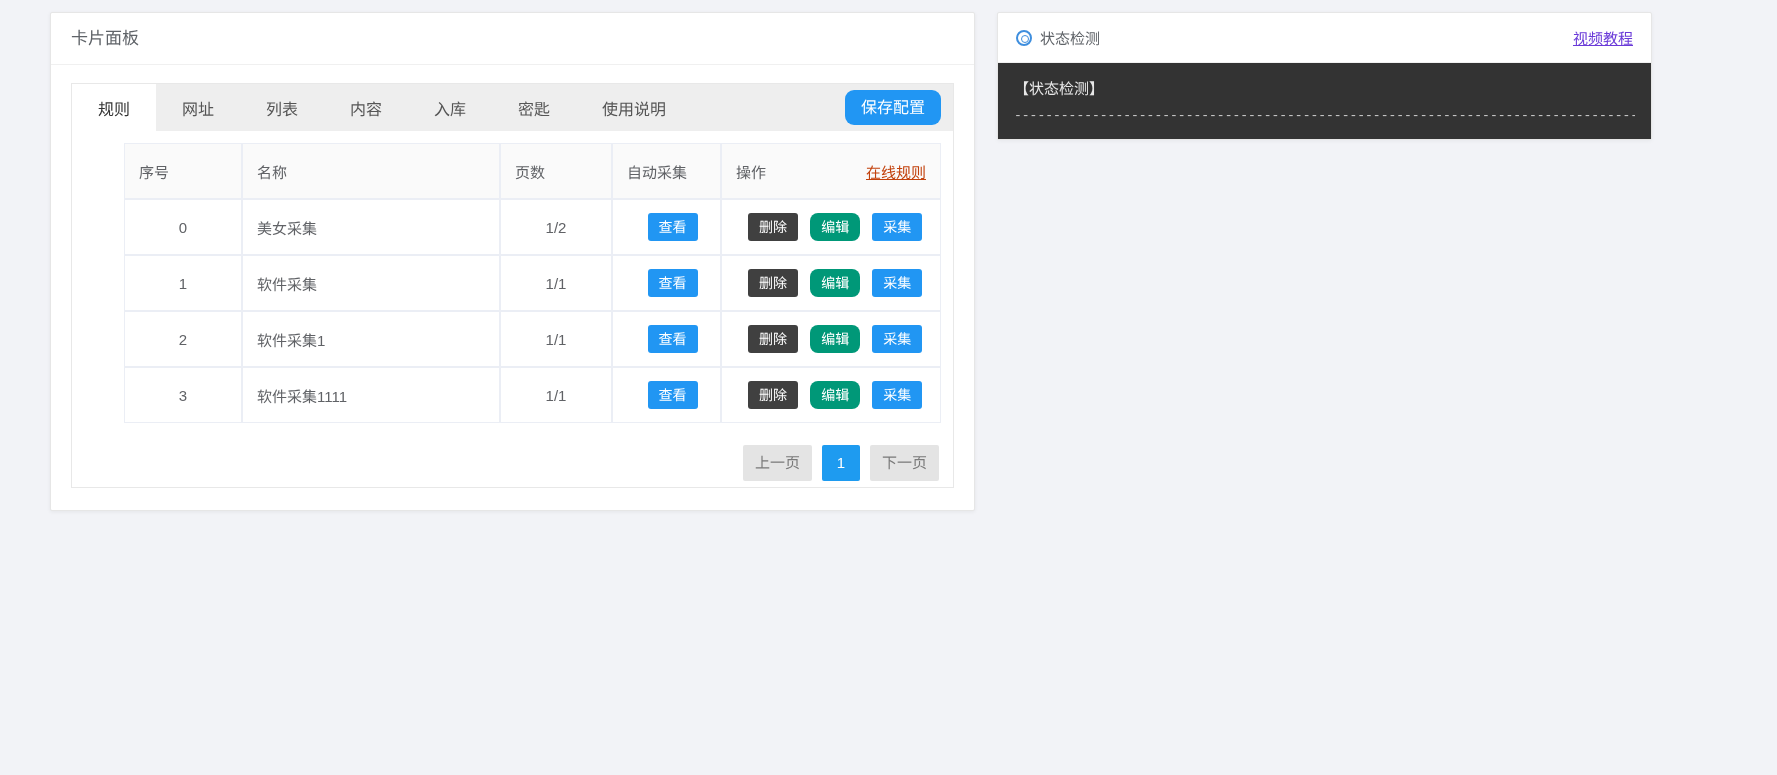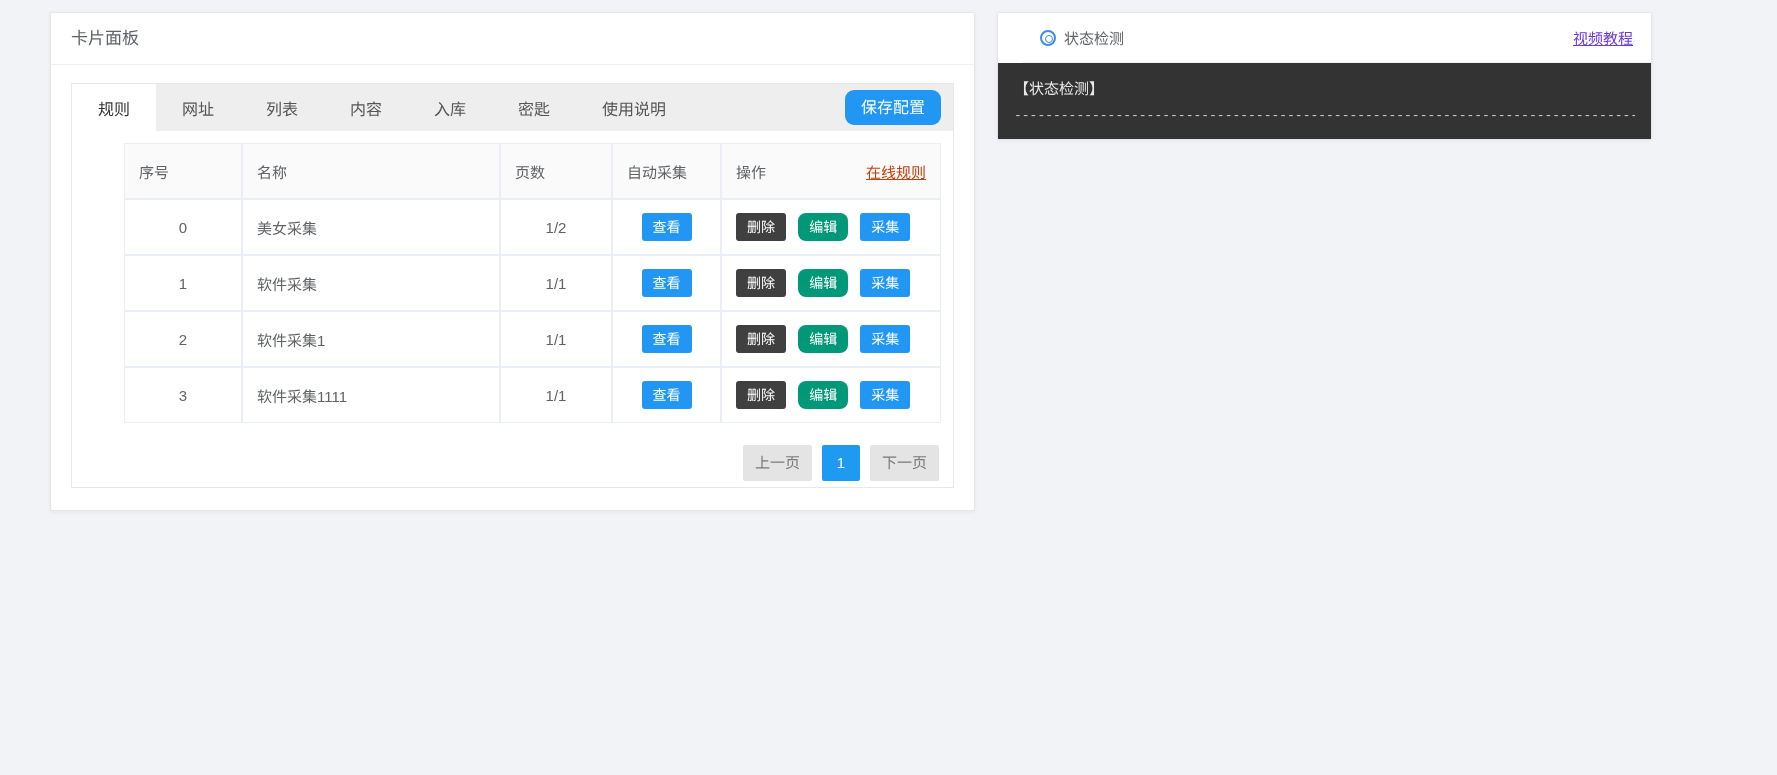--- a/index.html
+++ b/index.html
@@ -137,20 +137,21 @@
   .btn {
     display: inline-block;
     border: none;
     border-radius: 3px;
     color: #ffffff;
     font-size: 14px;
     padding: 6px 11px;
     cursor: pointer;
     font-family: inherit;
     line-height: 1.15;
+    margin-left: 12px;
   }
   .btn-view   { background: #2196f3; }
   .btn-delete { background: #404040; }
   .btn-edit   { background: #009878; border-radius: 8px; }
   .btn-collect{ background: #2196f3; }
   .ops-cell { white-space: nowrap; }
   .ops-cell .btn + .btn { margin-left: 8px; }
 
   
   .pager {
@@ -191,21 +192,20 @@
     border: 1px solid #e6e6e6;
     border-radius: 2px;
     box-shadow: 0 1px 4px rgba(0,0,0,0.05);
   }
   .panel-header {
     height: 50px;
     display: flex;
     align-items: center;
     padding: 0 18px;
     border-bottom: 1px solid #f0f0f0;
-    margin-left: 24px;
   }
   .target-icon {
     width: 16px;
     height: 16px;
     border: 2px solid #3e8ede;
     border-radius: 50%;
     position: relative;
     margin-right: 8px;
     flex: 0 0 auto;
   }

